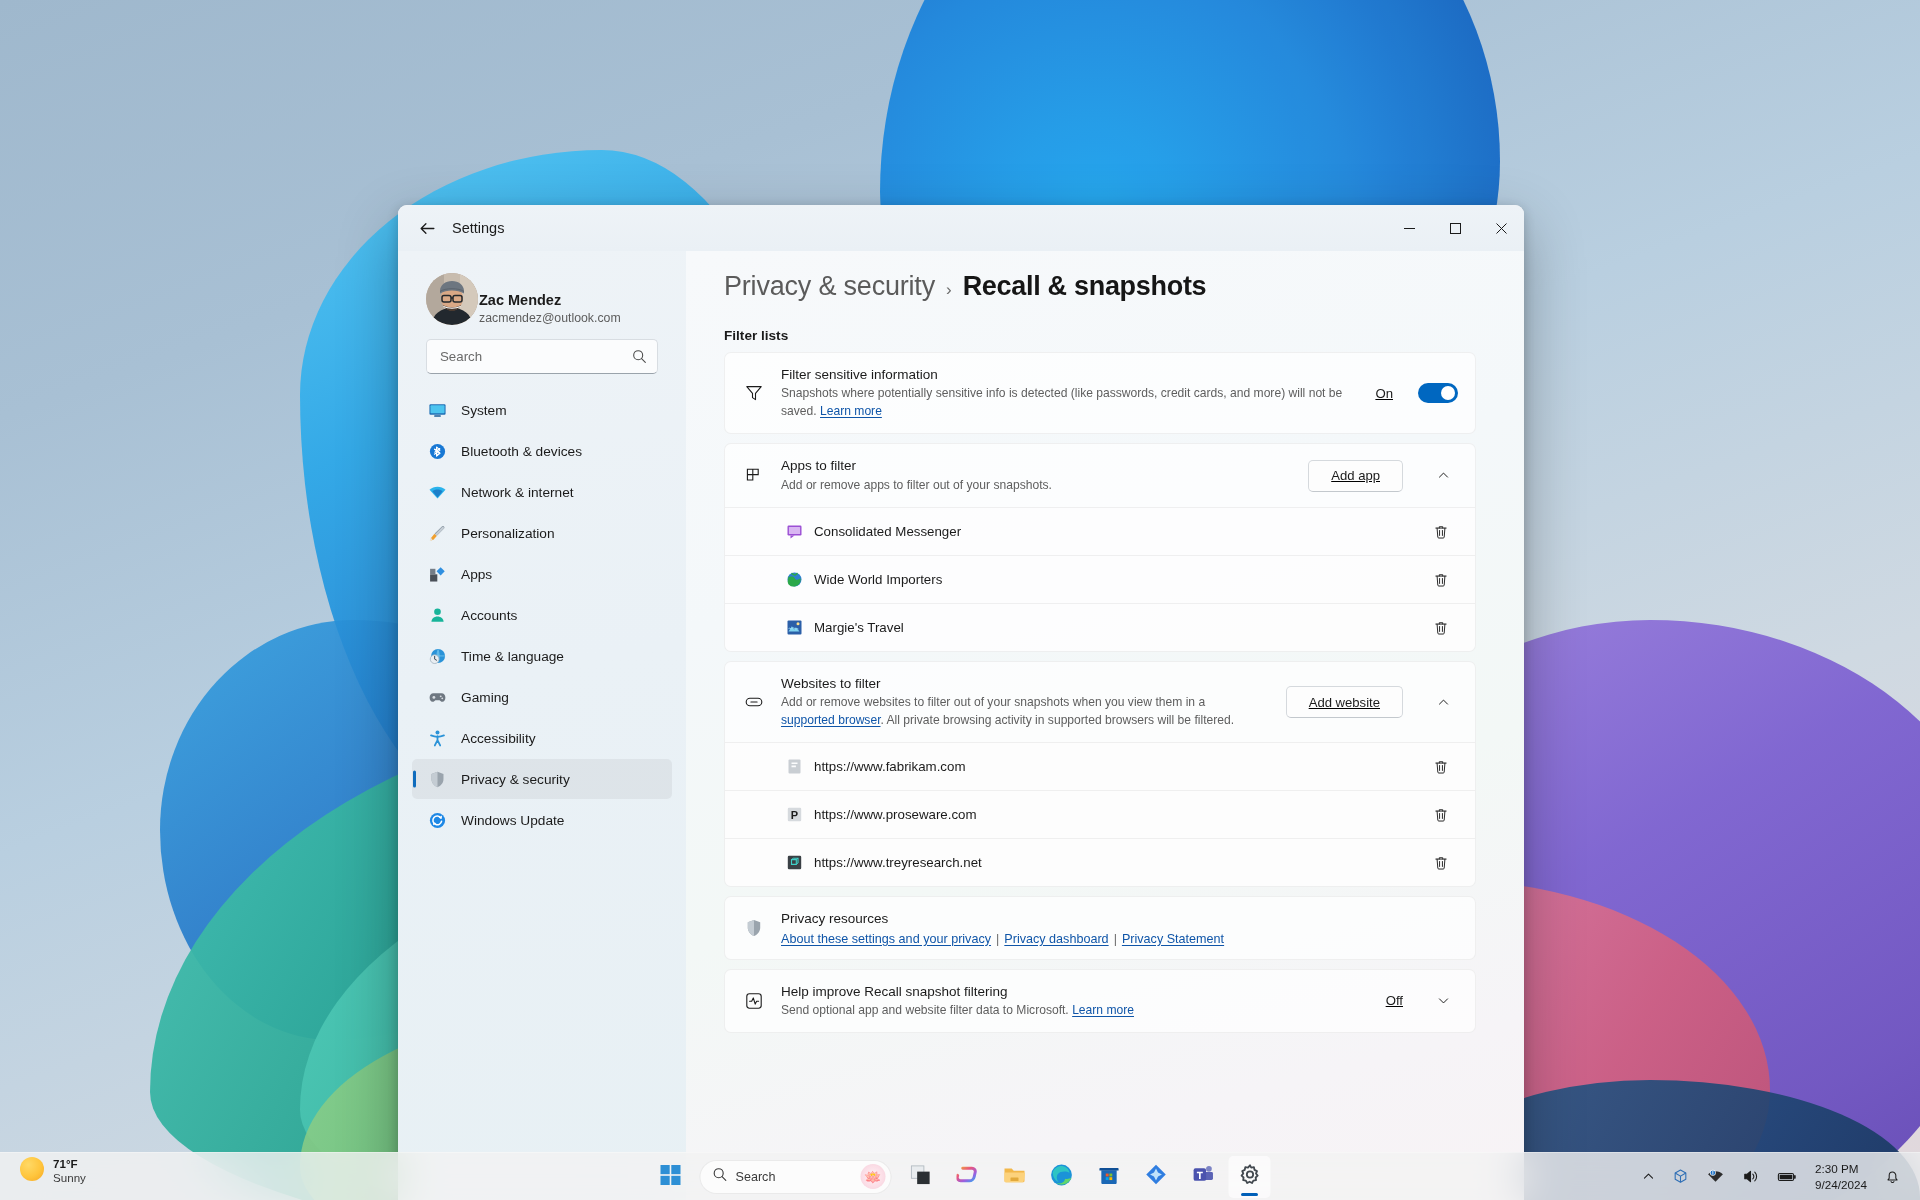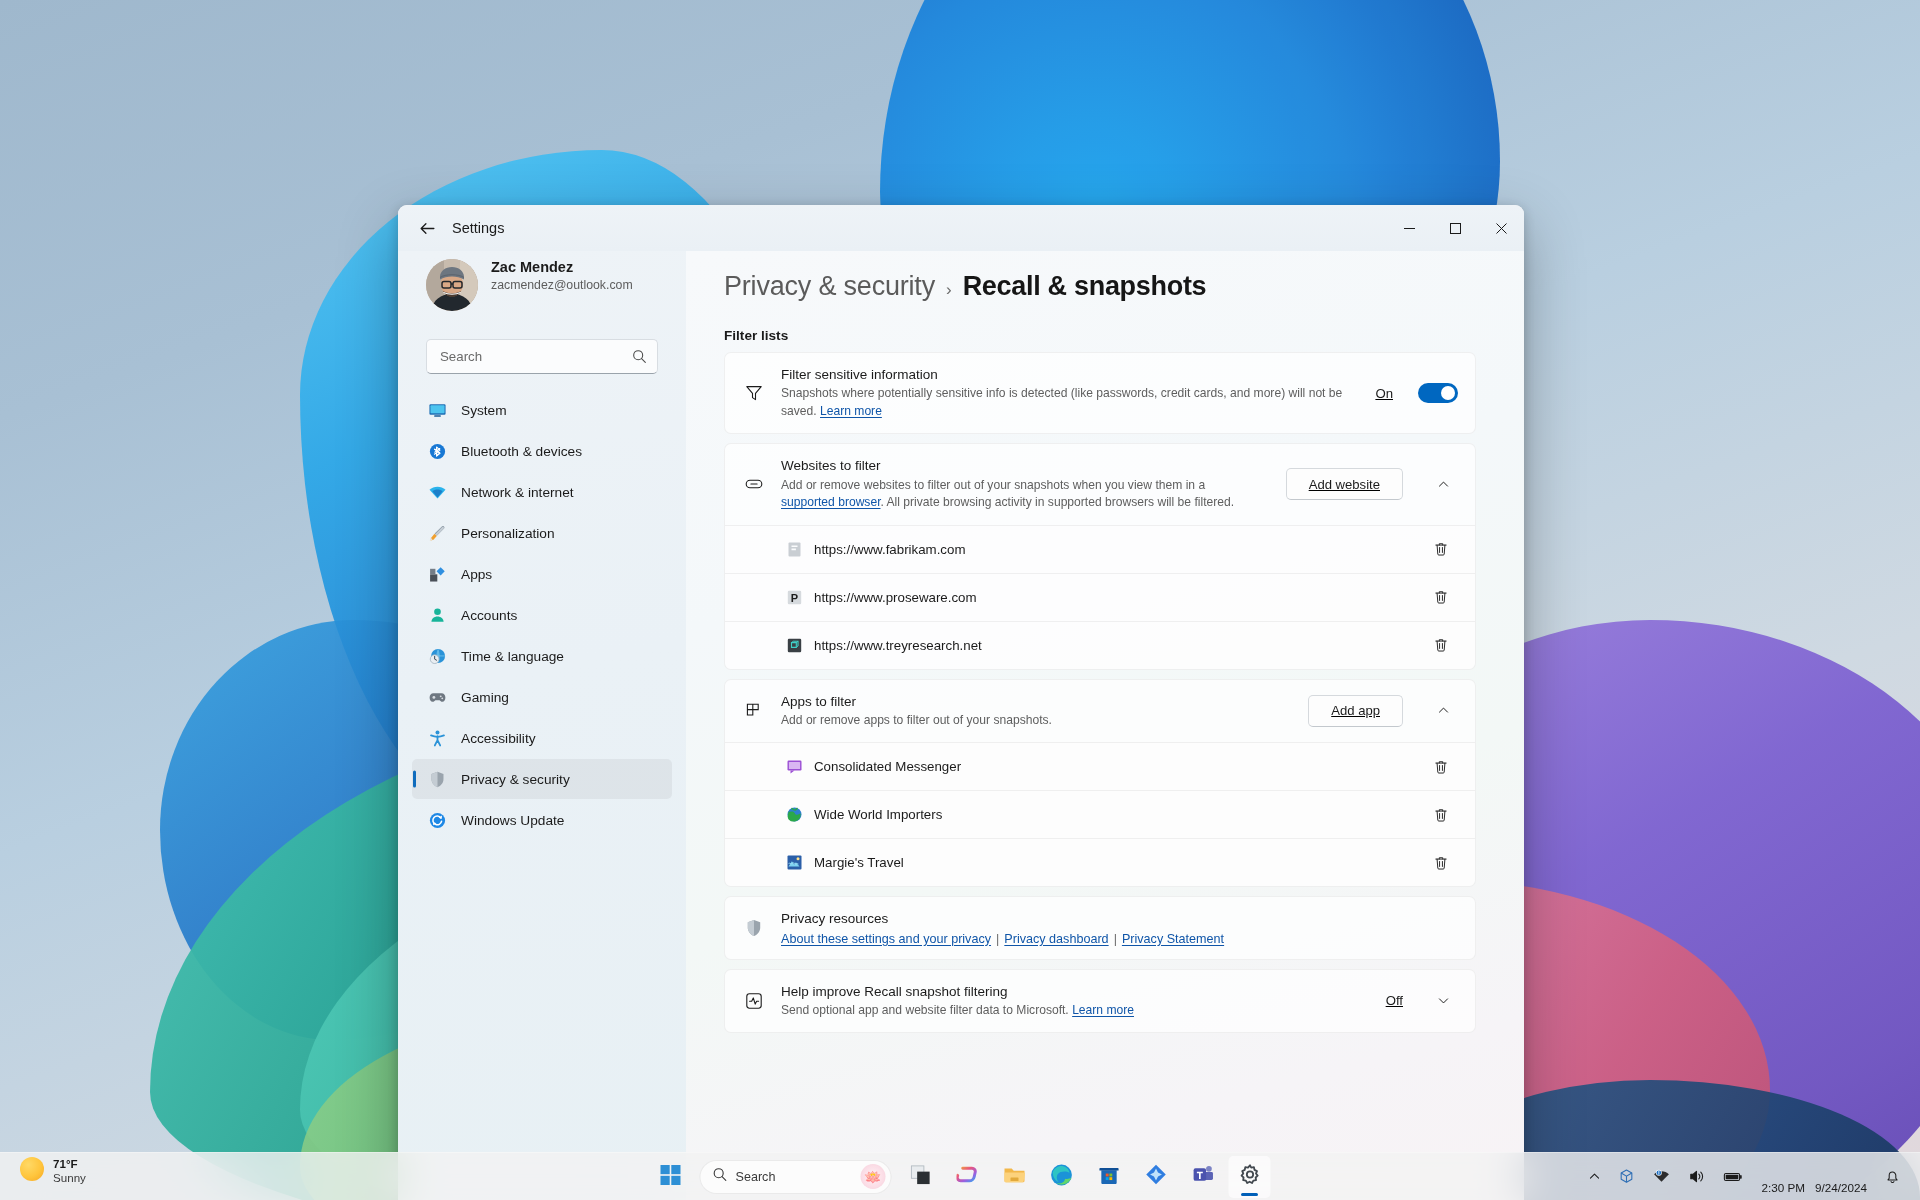--- a/index.html
+++ b/index.html
@@ -115,21 +115,21 @@
 
   .win-body { flex: 1; display: flex; min-height: 0; }
 
   
   .sidebar {
     width: 288px; flex: 0 0 288px;
     background: linear-gradient(170deg, #eef3f7 0%, #eaf1f6 40%, #e7f0f4 100%);
     padding: 0 14px;
     display: flex; flex-direction: column;
   }
-  .profile { display: flex; align-items: flex-start; gap: 13px; padding: 8px 0 0 14px; height: 74px; }
+  .profile { display: flex; align-items: flex-end; gap: 1px; padding: 8px 0 0 14px; height: 74px; }
   .avatar {
     width: 52px; height: 52px; border-radius: 50%;
     overflow: hidden; flex: 0 0 52px;
     background: #b9a99a;
     position: relative;
   }
   .avatar svg { display: block; width: 100%; height: 100%; }
   .profile-text { display: flex; flex-direction: column; gap: 2px; min-width: 0; }
   .profile-name { font-size: 14.5px; font-weight: 600; color: #1b1b1b; line-height: 1.15; }
   .profile-email { font-size: 12.3px; color: #5d5d5d; line-height: 1.15; }
@@ -293,23 +293,23 @@
 
   .tray {
     position: absolute; right: 0; height: 48px;
     display: flex; align-items: center; gap: 2px; padding-right: 12px;
   }
   .tray-btn {
     height: 36px; padding: 0 7px; border-radius: 4px;
     display: flex; align-items: center; justify-content: center; color: #1b1b1b;
   }
   .clock {
-    display: flex; flex-direction: row; align-items: flex-end;
+    display: flex; flex-direction: column; align-items: flex-start;
     padding: 0 8px; height: 38px; justify-content: center;
-    border-radius: 4px; line-height: 1.3; gap: 10px;
+    border-radius: 4px; line-height: 1.3;
   }
   .clock span { font-size: 11.7px; color: #1b1b1b; }
 </style>
 </head>
 <body>
 
 <div id="desktop">
 
   <div class="wp wp-blue1"></div>
   <div class="wp wp-blue2"></div>
@@ -554,20 +554,95 @@
                   <span class="knob"></span>
                 </div>
             </div>
           </div>
         </div>
 
         <div class="card grouped">
           <div class="card-row">
             <span class="card-ico">
               <svg width="20" height="20" viewBox="0 0 20 20" fill="none" stroke="currentColor" stroke-width="1.1">
+                <path d="M3.2 2.8h13.6v14.4H3.2z" style="display:none"></path>
+                <path d="M3.4 3.2h5.4v5.4H3.4zM8.8 3.2h5.4v5.4H8.8zM3.4 8.6h5.4v5.4H3.4z"></path>
+              </svg>
+            </span>
+            <div class="card-text">
+              <div class="card-title">Apps to filter</div>
+              <div class="card-desc">Add or remove apps to filter out of your snapshots.</div>
+            </div>
+            <div class="right-area">
+              <button class="btn">Add app</button>
+              <span class="chev">
+                <svg width="13" height="13" viewBox="0 0 16 16" fill="none" stroke="currentColor" stroke-width="1.2">
+                  <path d="M3 10l5-5 5 5" stroke-linecap="round" stroke-linejoin="round"></path>
+                </svg>
+              </span>
+            </div>
+          </div>
+
+          <div class="list-row">
+            <span class="li-ico">
+              <svg width="17" height="17" viewBox="0 0 17 17">
+                <rect x="1.5" y="2.5" width="14" height="10" rx="1.2" fill="#9b4fd4"></rect>
+                <rect x="2.9" y="3.9" width="11.2" height="7.2" rx=".6" fill="#d9b6f2"></rect>
+                <path d="M4.5 12.5h4l-4 3z" fill="#9b4fd4"></path>
+              </svg>
+            </span>
+            <span class="li-name">Consolidated Messenger</span>
+            <span class="trash">
+              <svg width="16" height="16" viewBox="0 0 18 18" fill="none" stroke="currentColor" stroke-width="1.05">
+                <path d="M3.2 4.6h11.6M7 4.6V3.1h4v1.5M4.6 4.6l.8 10.1c0 .6.5 1.1 1.1 1.1h5c.6 0 1.1-.5 1.1-1.1l.8-10.1" stroke-linecap="round" stroke-linejoin="round"></path>
+                <path d="M7.4 7.3v5.6M10.6 7.3v5.6" stroke-linecap="round"></path>
+              </svg>
+            </span>
+          </div>
+
+          <div class="list-row">
+            <span class="li-ico">
+              <svg width="17" height="17" viewBox="0 0 17 17">
+                <circle cx="8.5" cy="8.5" r="7" fill="#2f7fd0"></circle>
+                <path d="M2.6 5.6c2 .6 3.4-.6 5 .3s1.2 2.6 3 2.9 2.6-1.4 3.9-1.2c0 .3.1.6.1.9a7 7 0 0 1-12 4.9c-.5-.8-.8-1.7-.9-2.7.3-1.9.4-3.6.9-5.1z" fill="#2ba84a"></path>
+                <path d="M5.4 2.4c1.8.3 2.2 1.9 3.6 1.6s1.1-1.8 2.6-1.3" fill="none" stroke="#2ba84a" stroke-width="1.5"></path>
+              </svg>
+            </span>
+            <span class="li-name">Wide World Importers</span>
+            <span class="trash">
+              <svg width="16" height="16" viewBox="0 0 18 18" fill="none" stroke="currentColor" stroke-width="1.05">
+                <path d="M3.2 4.6h11.6M7 4.6V3.1h4v1.5M4.6 4.6l.8 10.1c0 .6.5 1.1 1.1 1.1h5c.6 0 1.1-.5 1.1-1.1l.8-10.1" stroke-linecap="round" stroke-linejoin="round"></path>
+                <path d="M7.4 7.3v5.6M10.6 7.3v5.6" stroke-linecap="round"></path>
+              </svg>
+            </span>
+          </div>
+
+          <div class="list-row">
+            <span class="li-ico">
+              <svg width="17" height="17" viewBox="0 0 17 17">
+                <rect x="1.5" y="1.5" width="14" height="14" rx="1" fill="#2b5fa8"></rect>
+                <path d="M2.5 12.5l3.4-5.2 2.3 3.2 1.7-2.2 3.6 4.2z" fill="#7fd2f0"></path>
+                <circle cx="12" cy="4.8" r="1.5" fill="#ffe08a"></circle>
+                <path d="M2.6 9.5c1.2-1 2.2 1 3.4 0s2-.6 3.1.3 2.2-.7 3.3.2" fill="none" stroke="#9fe0f5" stroke-width=".9"></path>
+              </svg>
+            </span>
+            <span class="li-name">Margie's Travel</span>
+            <span class="trash">
+              <svg width="16" height="16" viewBox="0 0 18 18" fill="none" stroke="currentColor" stroke-width="1.05">
+                <path d="M3.2 4.6h11.6M7 4.6V3.1h4v1.5M4.6 4.6l.8 10.1c0 .6.5 1.1 1.1 1.1h5c.6 0 1.1-.5 1.1-1.1l.8-10.1" stroke-linecap="round" stroke-linejoin="round"></path>
+                <path d="M7.4 7.3v5.6M10.6 7.3v5.6" stroke-linecap="round"></path>
+              </svg>
+            </span>
+          </div>
+        </div>
+
+        <div class="card grouped">
+          <div class="card-row">
+            <span class="card-ico">
+              <svg width="20" height="20" viewBox="0 0 20 20" fill="none" stroke="currentColor" stroke-width="1.1">
                 <rect x="2.2" y="6.2" width="15.6" height="7.6" rx="3.8"></rect>
                 <path d="M6.9 10h6.2" stroke-linecap="round"></path>
               </svg>
             </span>
             <div class="card-text">
               <div class="card-title">Websites to filter</div>
               <div class="card-desc">
                 <span>Add or remove websites to filter out of your snapshots when you view them in a</span><br>
                 <a href="#">supported browser</a><span>. All private browsing activity in supported browsers will be filtered.</span>
               </div>
@@ -626,95 +701,20 @@
             <span class="li-name">https://www.treyresearch.net</span>
             <span class="trash">
               <svg width="16" height="16" viewBox="0 0 18 18" fill="none" stroke="currentColor" stroke-width="1.05">
                 <path d="M3.2 4.6h11.6M7 4.6V3.1h4v1.5M4.6 4.6l.8 10.1c0 .6.5 1.1 1.1 1.1h5c.6 0 1.1-.5 1.1-1.1l.8-10.1" stroke-linecap="round" stroke-linejoin="round"></path>
                 <path d="M7.4 7.3v5.6M10.6 7.3v5.6" stroke-linecap="round"></path>
               </svg>
             </span>
           </div>
         </div>
 
-        <div class="card grouped">
-          <div class="card-row">
-            <span class="card-ico">
-              <svg width="20" height="20" viewBox="0 0 20 20" fill="none" stroke="currentColor" stroke-width="1.1">
-                <path d="M3.2 2.8h13.6v14.4H3.2z" style="display:none"></path>
-                <path d="M3.4 3.2h5.4v5.4H3.4zM8.8 3.2h5.4v5.4H8.8zM3.4 8.6h5.4v5.4H3.4z"></path>
-              </svg>
-            </span>
-            <div class="card-text">
-              <div class="card-title">Apps to filter</div>
-              <div class="card-desc">Add or remove apps to filter out of your snapshots.</div>
-            </div>
-            <div class="right-area">
-              <button class="btn">Add app</button>
-              <span class="chev">
-                <svg width="13" height="13" viewBox="0 0 16 16" fill="none" stroke="currentColor" stroke-width="1.2">
-                  <path d="M3 10l5-5 5 5" stroke-linecap="round" stroke-linejoin="round"></path>
-                </svg>
-              </span>
-            </div>
-          </div>
-
-          <div class="list-row">
-            <span class="li-ico">
-              <svg width="17" height="17" viewBox="0 0 17 17">
-                <rect x="1.5" y="2.5" width="14" height="10" rx="1.2" fill="#9b4fd4"></rect>
-                <rect x="2.9" y="3.9" width="11.2" height="7.2" rx=".6" fill="#d9b6f2"></rect>
-                <path d="M4.5 12.5h4l-4 3z" fill="#9b4fd4"></path>
-              </svg>
-            </span>
-            <span class="li-name">Consolidated Messenger</span>
-            <span class="trash">
-              <svg width="16" height="16" viewBox="0 0 18 18" fill="none" stroke="currentColor" stroke-width="1.05">
-                <path d="M3.2 4.6h11.6M7 4.6V3.1h4v1.5M4.6 4.6l.8 10.1c0 .6.5 1.1 1.1 1.1h5c.6 0 1.1-.5 1.1-1.1l.8-10.1" stroke-linecap="round" stroke-linejoin="round"></path>
-                <path d="M7.4 7.3v5.6M10.6 7.3v5.6" stroke-linecap="round"></path>
-              </svg>
-            </span>
-          </div>
-
-          <div class="list-row">
-            <span class="li-ico">
-              <svg width="17" height="17" viewBox="0 0 17 17">
-                <circle cx="8.5" cy="8.5" r="7" fill="#2f7fd0"></circle>
-                <path d="M2.6 5.6c2 .6 3.4-.6 5 .3s1.2 2.6 3 2.9 2.6-1.4 3.9-1.2c0 .3.1.6.1.9a7 7 0 0 1-12 4.9c-.5-.8-.8-1.7-.9-2.7.3-1.9.4-3.6.9-5.1z" fill="#2ba84a"></path>
-                <path d="M5.4 2.4c1.8.3 2.2 1.9 3.6 1.6s1.1-1.8 2.6-1.3" fill="none" stroke="#2ba84a" stroke-width="1.5"></path>
-              </svg>
-            </span>
-            <span class="li-name">Wide World Importers</span>
-            <span class="trash">
-              <svg width="16" height="16" viewBox="0 0 18 18" fill="none" stroke="currentColor" stroke-width="1.05">
-                <path d="M3.2 4.6h11.6M7 4.6V3.1h4v1.5M4.6 4.6l.8 10.1c0 .6.5 1.1 1.1 1.1h5c.6 0 1.1-.5 1.1-1.1l.8-10.1" stroke-linecap="round" stroke-linejoin="round"></path>
-                <path d="M7.4 7.3v5.6M10.6 7.3v5.6" stroke-linecap="round"></path>
-              </svg>
-            </span>
-          </div>
-
-          <div class="list-row">
-            <span class="li-ico">
-              <svg width="17" height="17" viewBox="0 0 17 17">
-                <rect x="1.5" y="1.5" width="14" height="14" rx="1" fill="#2b5fa8"></rect>
-                <path d="M2.5 12.5l3.4-5.2 2.3 3.2 1.7-2.2 3.6 4.2z" fill="#7fd2f0"></path>
-                <circle cx="12" cy="4.8" r="1.5" fill="#ffe08a"></circle>
-                <path d="M2.6 9.5c1.2-1 2.2 1 3.4 0s2-.6 3.1.3 2.2-.7 3.3.2" fill="none" stroke="#9fe0f5" stroke-width=".9"></path>
-              </svg>
-            </span>
-            <span class="li-name">Margie's Travel</span>
-            <span class="trash">
-              <svg width="16" height="16" viewBox="0 0 18 18" fill="none" stroke="currentColor" stroke-width="1.05">
-                <path d="M3.2 4.6h11.6M7 4.6V3.1h4v1.5M4.6 4.6l.8 10.1c0 .6.5 1.1 1.1 1.1h5c.6 0 1.1-.5 1.1-1.1l.8-10.1" stroke-linecap="round" stroke-linejoin="round"></path>
-                <path d="M7.4 7.3v5.6M10.6 7.3v5.6" stroke-linecap="round"></path>
-              </svg>
-            </span>
-          </div>
-        </div>
-
         <div class="card">
           <div class="card-row">
             <span class="card-ico">
               <svg width="20" height="20" viewBox="0 0 20 20">
                 <path d="M10 1.9l6.2 2.4v5.2c0 4-2.7 7.2-6.2 8.5-3.5-1.3-6.2-4.5-6.2-8.5V4.3z" fill="#9aa4ad"></path>
                 <path d="M10 1.9v16.1c-3.5-1.3-6.2-4.5-6.2-8.5V4.3z" fill="#c4ccd3"></path>
               </svg>
             </span>
             <div class="card-text">
               <div class="card-title">Privacy resources</div>

